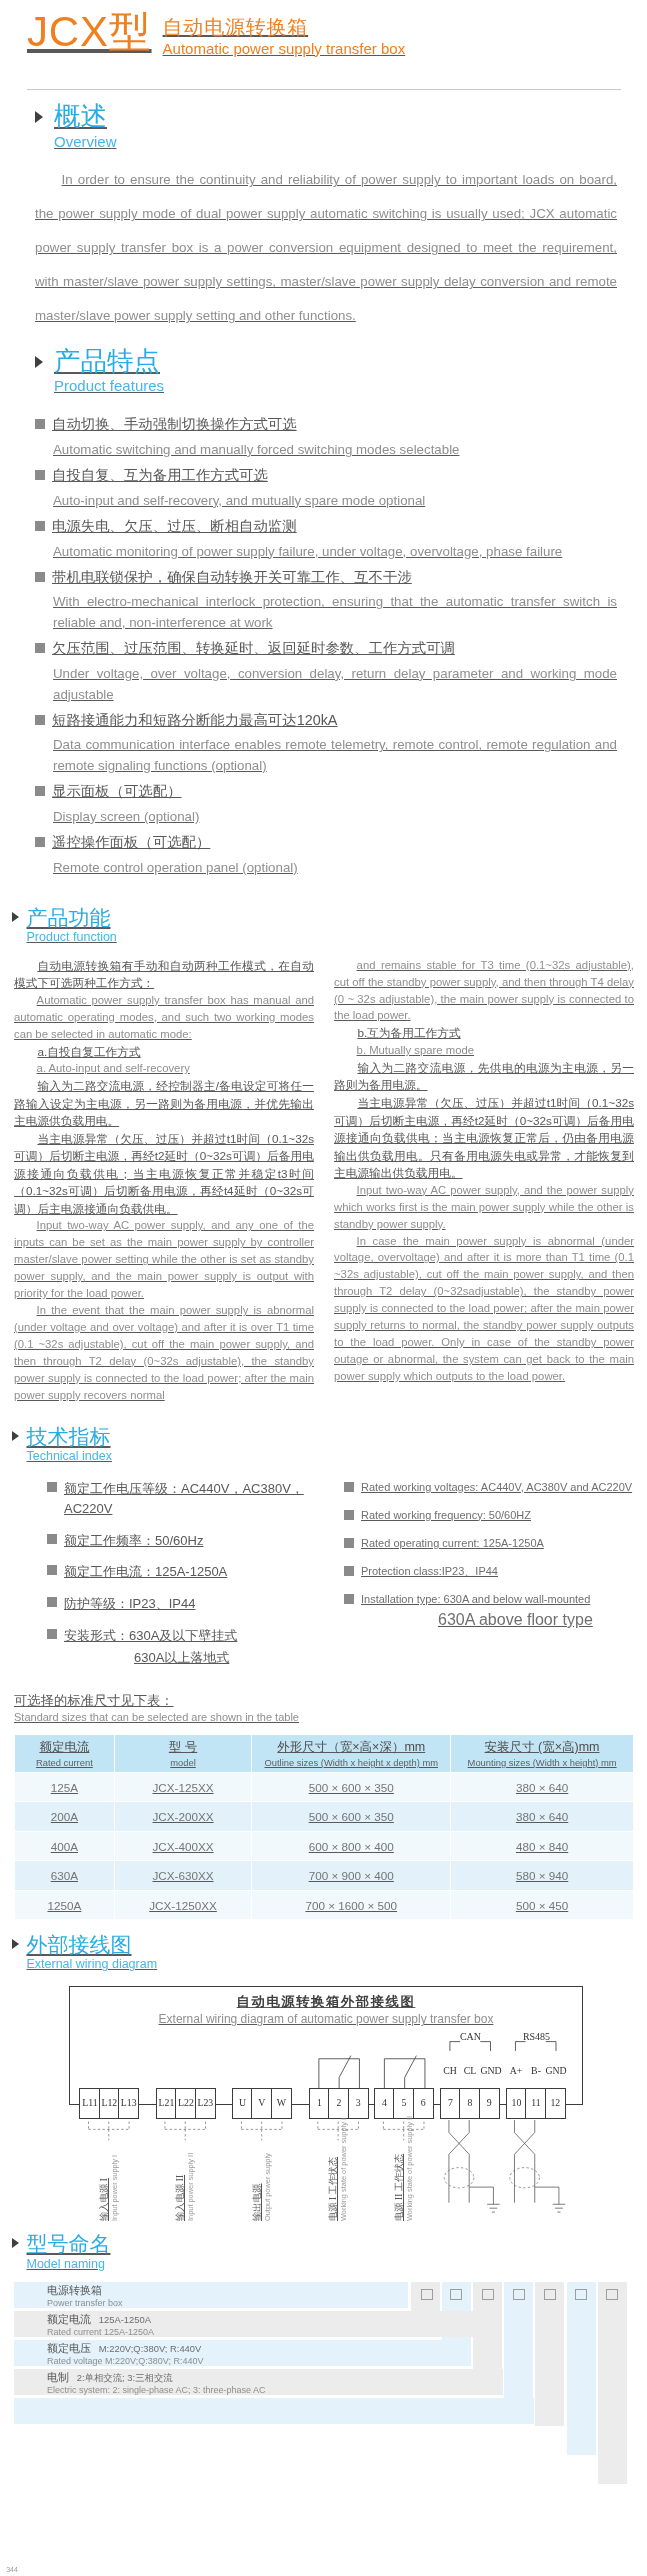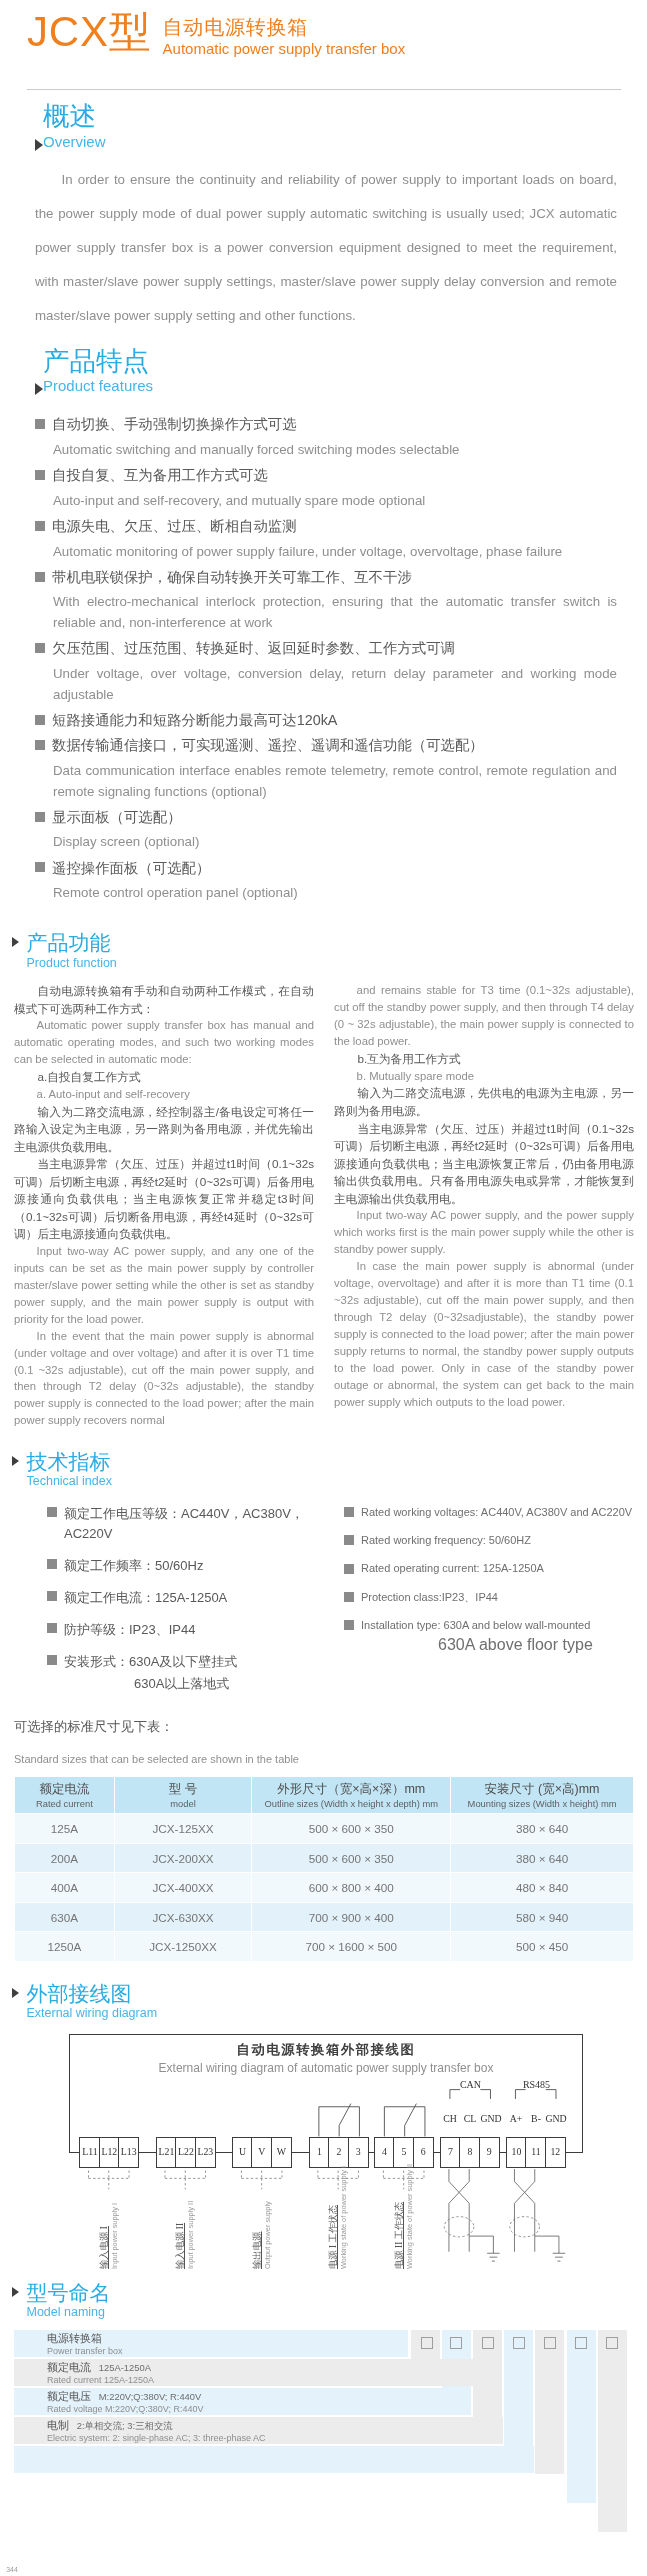--- a/index.html
+++ b/index.html
@@ -1,31 +1,31 @@
 <!DOCTYPE html>
 <html style="font-size:12.5px"><head>
 <meta charset="utf-8">
 <style>
   html,body{margin:0;padding:0;background:#ffffff;}
   .page{width:648px;height:2576px;overflow:hidden;position:relative;background:#fff;
-        font-family:"Liberation Sans","DejaVu Sans",sans-serif;color:#5a5858;}
+        font-family:"Liberation Sans","DejaVu Sans",sans-serif;color:#5a5858;text-decoration:underline;}
   
   .hdr{display:flex;align-items:flex-start;margin:11px 27px 0 27px;height:72px;}
   .hdr-model{font-size:42px;color:#f07f1e;line-height:1.0;letter-spacing:0.8px;}
   .hdr-right{margin:4.7px 0 0 11px;color:#f07f1e;}
   .hdr-zh{font-size:20px;line-height:1.15;letter-spacing:0.8px;}
   .hdr-en{font-size:15px;line-height:1.3;}
   .divider{border:none;border-top:0.8px solid #c9caca;margin:6.2px 27px 0 27px;}
   
   .sec-head{display:flex;align-items:flex-start;}
   .tri{width:0;height:0;border-left:8.6px solid #3f3f3f;border-top:6.2px solid transparent;
        border-bottom:6.2px solid transparent;flex:0 0 auto;}
   .sec-tt .zh{color:#29abe3;}
   .sec-tt .en{color:#45b6e8;}
-  .sec-head.big{margin-left:35px;align-items:flex-end;}
+  .sec-head.big{margin-left:35px;gap:11px;}
   .sec-head.big .tri{margin-top:10px;}
   .sec-head.big .zh{font-size:26.5px;line-height:1.2;}
   .sec-head.big .en{font-size:15px;line-height:1.2;}
   .sec-head.small{margin-left:11.7px;gap:7.8px;}
   .sec-head.small .tri{margin-top:7px;border-left-width:7px;border-top-width:5.5px;border-bottom-width:5.5px;}
   .sec-head.small .zh{font-size:21px;line-height:1.2;}
   .sec-head.small .en{font-size:12.5px;line-height:1.25;}
   
   .ov-body{margin:12.5px 31px 0 35px;}
   .p-zh{font-size:15px;line-height:2.4;text-indent:2em;color:#5a5858;text-align:justify;}
@@ -47,21 +47,21 @@
   .tech-left{width:297px;}
   .tech-right{flex:1;}
   .tb{display:flex;align-items:flex-start;margin-bottom:11.7px;}
   .tb .sq{margin-top:3.1px;}
   .tech-left .tb{font-size:13px;line-height:1.55;color:#5a5858;}
   .tech-right .tb{font-size:11px;line-height:1.5;color:#6f6f6f;}
   .tb-extra-zh{font-size:13px;color:#5a5858;padding-left:87px;margin:1.6px 0 11px 0;}
   .tb-extra-en{font-size:16px;color:#6f6f6f;padding-left:94px;margin:1.6px 0 9.4px 0;}
   .note{margin:14px 0 0 14px;}
   .note-zh{font-size:13.3px;color:#5a5858;}
-  .note-en{font-size:11px;color:#8f8f8f;margin-top:17px;}
+  .note-en{font-size:11px;color:#8f8f8f;margin-top:1px;}
   
   table.sizes{border-collapse:separate;border-spacing:1.6px;margin:11px 14px 0 14px;width:620px;}
   table.sizes th{background:#c2e5f6;color:#4d4d4d;font-weight:normal;padding:3.9px 1.6px;}
   table.sizes th .h-zh{font-size:12.5px;display:block;}
   table.sizes th .h-en{font-size:9.4px;display:block;color:#5f5f5f;margin-top:0.8px;}
   table.sizes td{text-align:center;font-size:11.7px;color:#757575;height:26.5px;}
   table.sizes tr.odd td{background:#f1f9fd;}
   table.sizes tr.even td{background:#e2f1fa;}
   .col-1{width:98px;}.col-2{width:137px;}.col-3{width:201px;}.col-4{width:184px;}
   
@@ -94,21 +94,21 @@
   .strip{position:absolute;top:0;width:29px;}
   .strip.blue{background:#e3f2fb;}
   .strip.gray{background:#ececec;}
   .sbox{position:absolute;top:7px;width:11.7px;height:11.7px;border:1.6px solid #9e9e9e;box-sizing:border-box;}
   .jcx{position:absolute;left:353px;top:6.2px;font-size:13.3px;color:#5a5a5a;}
   .sdash{position:absolute;left:390px;top:9.4px;font-size:11px;color:#777;}
   .pfoot{position:absolute;left:6.2px;bottom:3.1px;font-size:7px;color:#9a9a9a;}
   .mt-feat{margin-top:12.5px;}
   .mt-fn{margin-top:26.5px;}
   .mt-tech{margin-top:20px;}
-  .mt-wire{margin-top:19px;}
+  .mt-wire{margin-top:12px;}
   .mt-name{margin-top:7.8px;}
 </style>
 </head>
 <body>
 
 <div class="page">
 
   <div class="hdr">
     <div class="hdr-model">JCX型</div>
     <div class="hdr-right">
@@ -175,24 +175,20 @@
           </div>
         <div class="feat-en">Under voltage, over voltage, conversion delay, return delay parameter and working mode adjustable</div>
       </div>
       <div class="feat">
         <div class="feat-zh">
             <span class="sq"></span>
             <span>短路接通能力和短路分断能力最高可达120kA</span>
           </div>
       </div>
       <div class="feat">
-        <div class="feat-zh">
-            <span class="sq"></span>
-            <span>数据传输通信接口，可实现遥测、遥控、遥调和遥信功能（可选配）</span>
-          </div>
         <div class="feat-en">Data communication interface enables remote telemetry, remote control, remote regulation and remote signaling functions (optional)</div>
       </div>
       <div class="feat">
         <div class="feat-zh">
             <span class="sq"></span>
             <span>显示面板（可选配）</span>
           </div>
         <div class="feat-en">Display screen (optional)</div>
       </div>
       <div class="feat">

